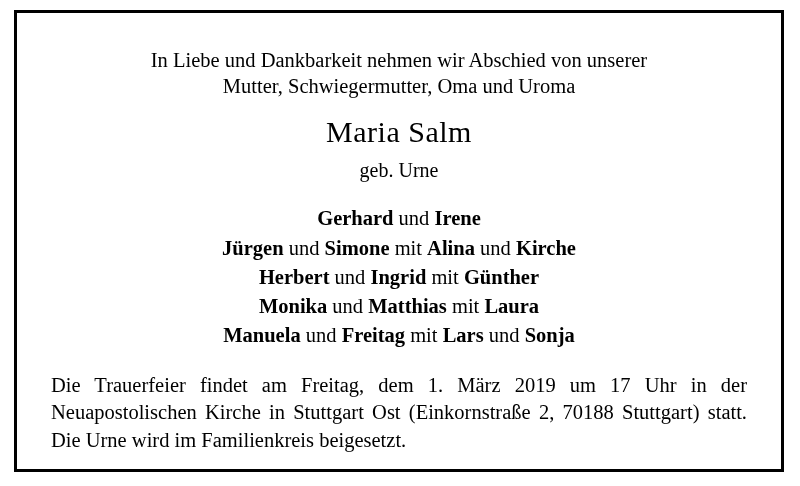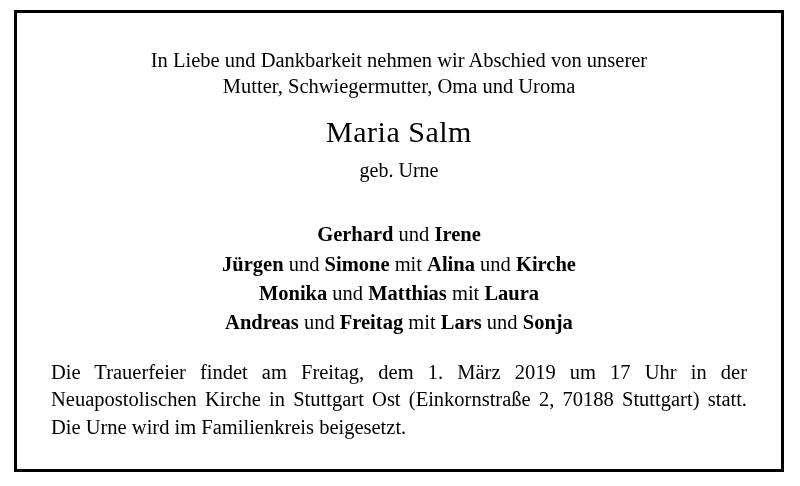--- a/index.html
+++ b/index.html
@@ -50,21 +50,21 @@
     font-size: 20px;
     text-align: center;
   }
   .dates {
     margin-top: 12px;
     font-size: 21.5px;
     text-align: center;
     white-space: pre;
   }
   .family {
-    margin-top: 38px;
+    margin-top: 22px;
     text-align: center;
     font-size: 20.5px;
     line-height: 1.42;
   }
   .family .row {
     display: block;
     white-space: nowrap;
   }
   .family b {
     font-weight: bold;
@@ -94,19 +94,20 @@
   </div>
 
   <div class="name">Maria Salm</div>
 
   <div class="maiden">geb. Urne</div>
 
 
   <div class="family">
       <span class="row"><b>Gerhard</b><span class="plain"> und </span><b>Irene</b></span>
       <span class="row"><b>Jürgen</b><span class="plain"> und </span><b>Simone</b><span class="plain"> mit </span><b>Alina</b><span class="plain"> und </span><b>Kirche</b></span>
+      <span class="row"><b>Herbert</b><span class="plain"> und </span><b>Ingrid</b><span class="plain"> mit </span><b>Günther</b></span>
       <span class="row"><b>Monika</b><span class="plain"> und </span><b>Matthias</b><span class="plain"> mit </span><b>Laura</b></span>
-      <span class="row"><b>Andreas</b><span class="plain"> und </span><b>Freitag</b><span class="plain"> mit </span><b>Lars</b><span class="plain"> und </span><b>Sonja</b></span>
+      <span class="row"><b>Manuela</b><span class="plain"> und </span><b>Freitag</b><span class="plain"> mit </span><b>Lars</b><span class="plain"> und </span><b>Sonja</b></span>
     </div>
 
   <div class="footer">Die Trauerfeier findet am Freitag, dem 1. März 2019 um 17 Uhr in der Neuapostolischen Kirche in Stuttgart Ost (Einkornstraße 2, 70188 Stuttgart) statt. Die Urne wird im Familienkreis beigesetzt.</div>
 
 </div>
 
 </body></html>

